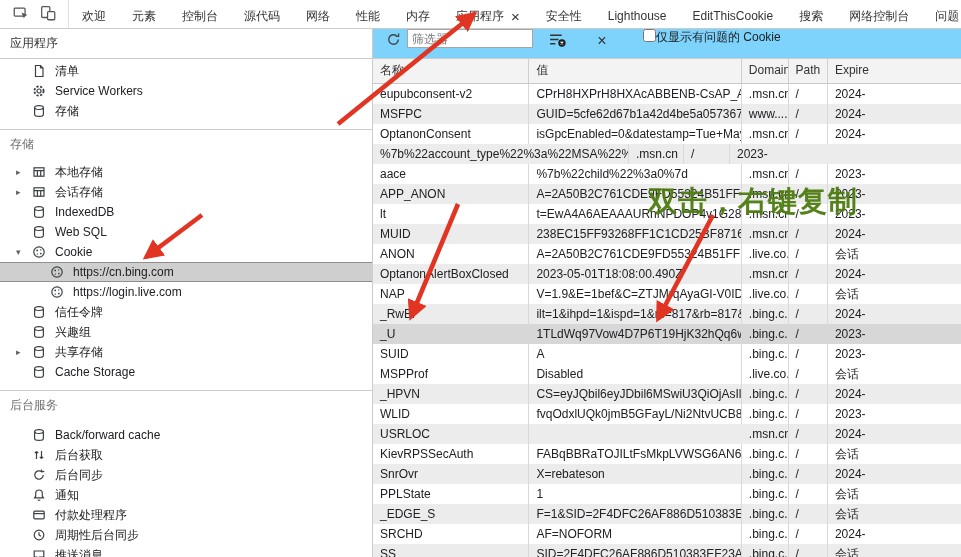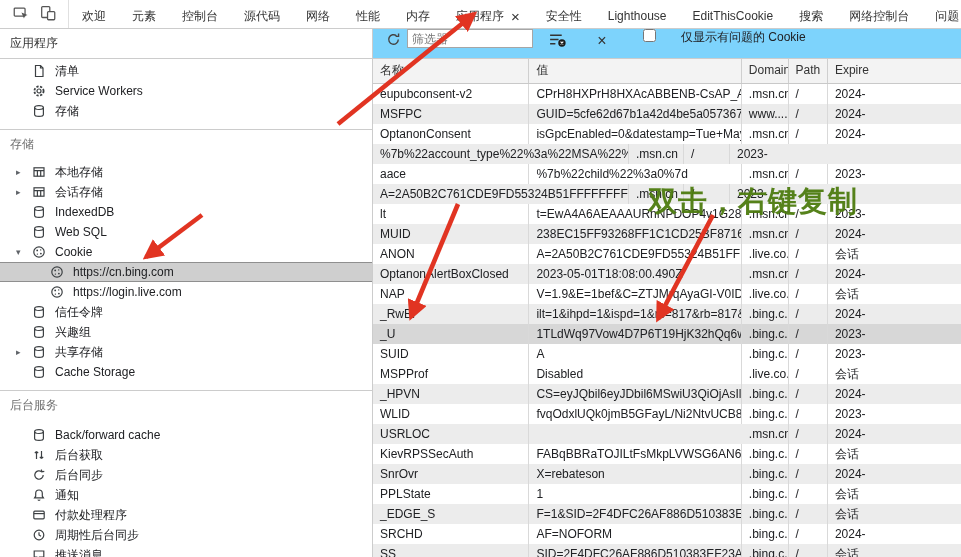--- a/index.html
+++ b/index.html
@@ -30,21 +30,21 @@
   .tree-icon svg{width:14px;height:14px;}
   .tree-label{white-space:nowrap;}
   
   .main{flex:1;display:flex;flex-direction:column;overflow:hidden;}
   .cookie-toolbar{height:29px;border-bottom:1px solid #ccc;background:#7dd3fc;display:flex;align-items:flex-start;padding-left:8px;flex-shrink:0;}
   .icon-btn{background:none;border:none;padding:0;width:24px;height:24px;display:flex;align-items:center;justify-content:center;cursor:pointer;}
   .filter-input{width:126px;height:19px;border:1px solid #a6a6a6;background:#fff;font:inherit;font-size:12px;padding:0 4px;box-sizing:border-box;margin-left:2px;}
   .filterx-btn{margin-left:12px;}
   .clearx-btn{margin-left:24px;font-size:16px;color:#333;width:18px;}
   .cb{width:13px;height:13px;margin:0 0 0 32px;}
-  .cb-label{margin-left:25px;white-space:nowrap;}
+  .cb-label{margin-left:0;white-space:nowrap;}
   .grid{flex:1;overflow:hidden;}
   .grid-header{height:24px;display:flex;background:#f3f3f3;border-bottom:1px solid #c9c9c9;}
   .hcell{line-height:23px;padding-left:7px;border-right:1px solid #cfcfcf;box-sizing:border-box;white-space:nowrap;overflow:hidden;color:#333;}
   .grow{height:20px;display:flex;background:#fff;align-items:center;}
   .grow.shade{background:#ececec;}
   .grow.rowsel{background:#d7d7d7;}
   .cell{line-height:20px;padding-left:7px;border-right:1px solid #d9d9d9;box-sizing:border-box;white-space:nowrap;overflow:hidden;}
   .c-name{width:188px;}
   .c-value{width:256px;}
   .c-domain{width:55px;}
@@ -414,20 +414,21 @@
               <div class="cell c-exp">2023-</div>
             </div>
             <div class="grow">
               <div class="cell c-name">aace</div>
               <div class="cell c-value">%7b%22child%22%3a0%7d</div>
               <div class="cell c-domain">.msn.cn</div>
               <div class="cell c-path">/</div>
               <div class="cell c-exp">2023-</div>
             </div>
             <div class="grow shade">
+              <div class="cell c-name">APP_ANON</div>
               <div class="cell c-value">A=2A50B2C761CDE9FD55324B51FFFFFFFF&amp;E...</div>
               <div class="cell c-domain">.msn.cn</div>
               <div class="cell c-path">/</div>
               <div class="cell c-exp">2023-</div>
             </div>
             <div class="grow">
               <div class="cell c-name">lt</div>
               <div class="cell c-value">t=EwA4A6AEAAAURnNPDOP4v1G28DRF5A6y...</div>
               <div class="cell c-domain">.msn.cn</div>
               <div class="cell c-path">/</div>

